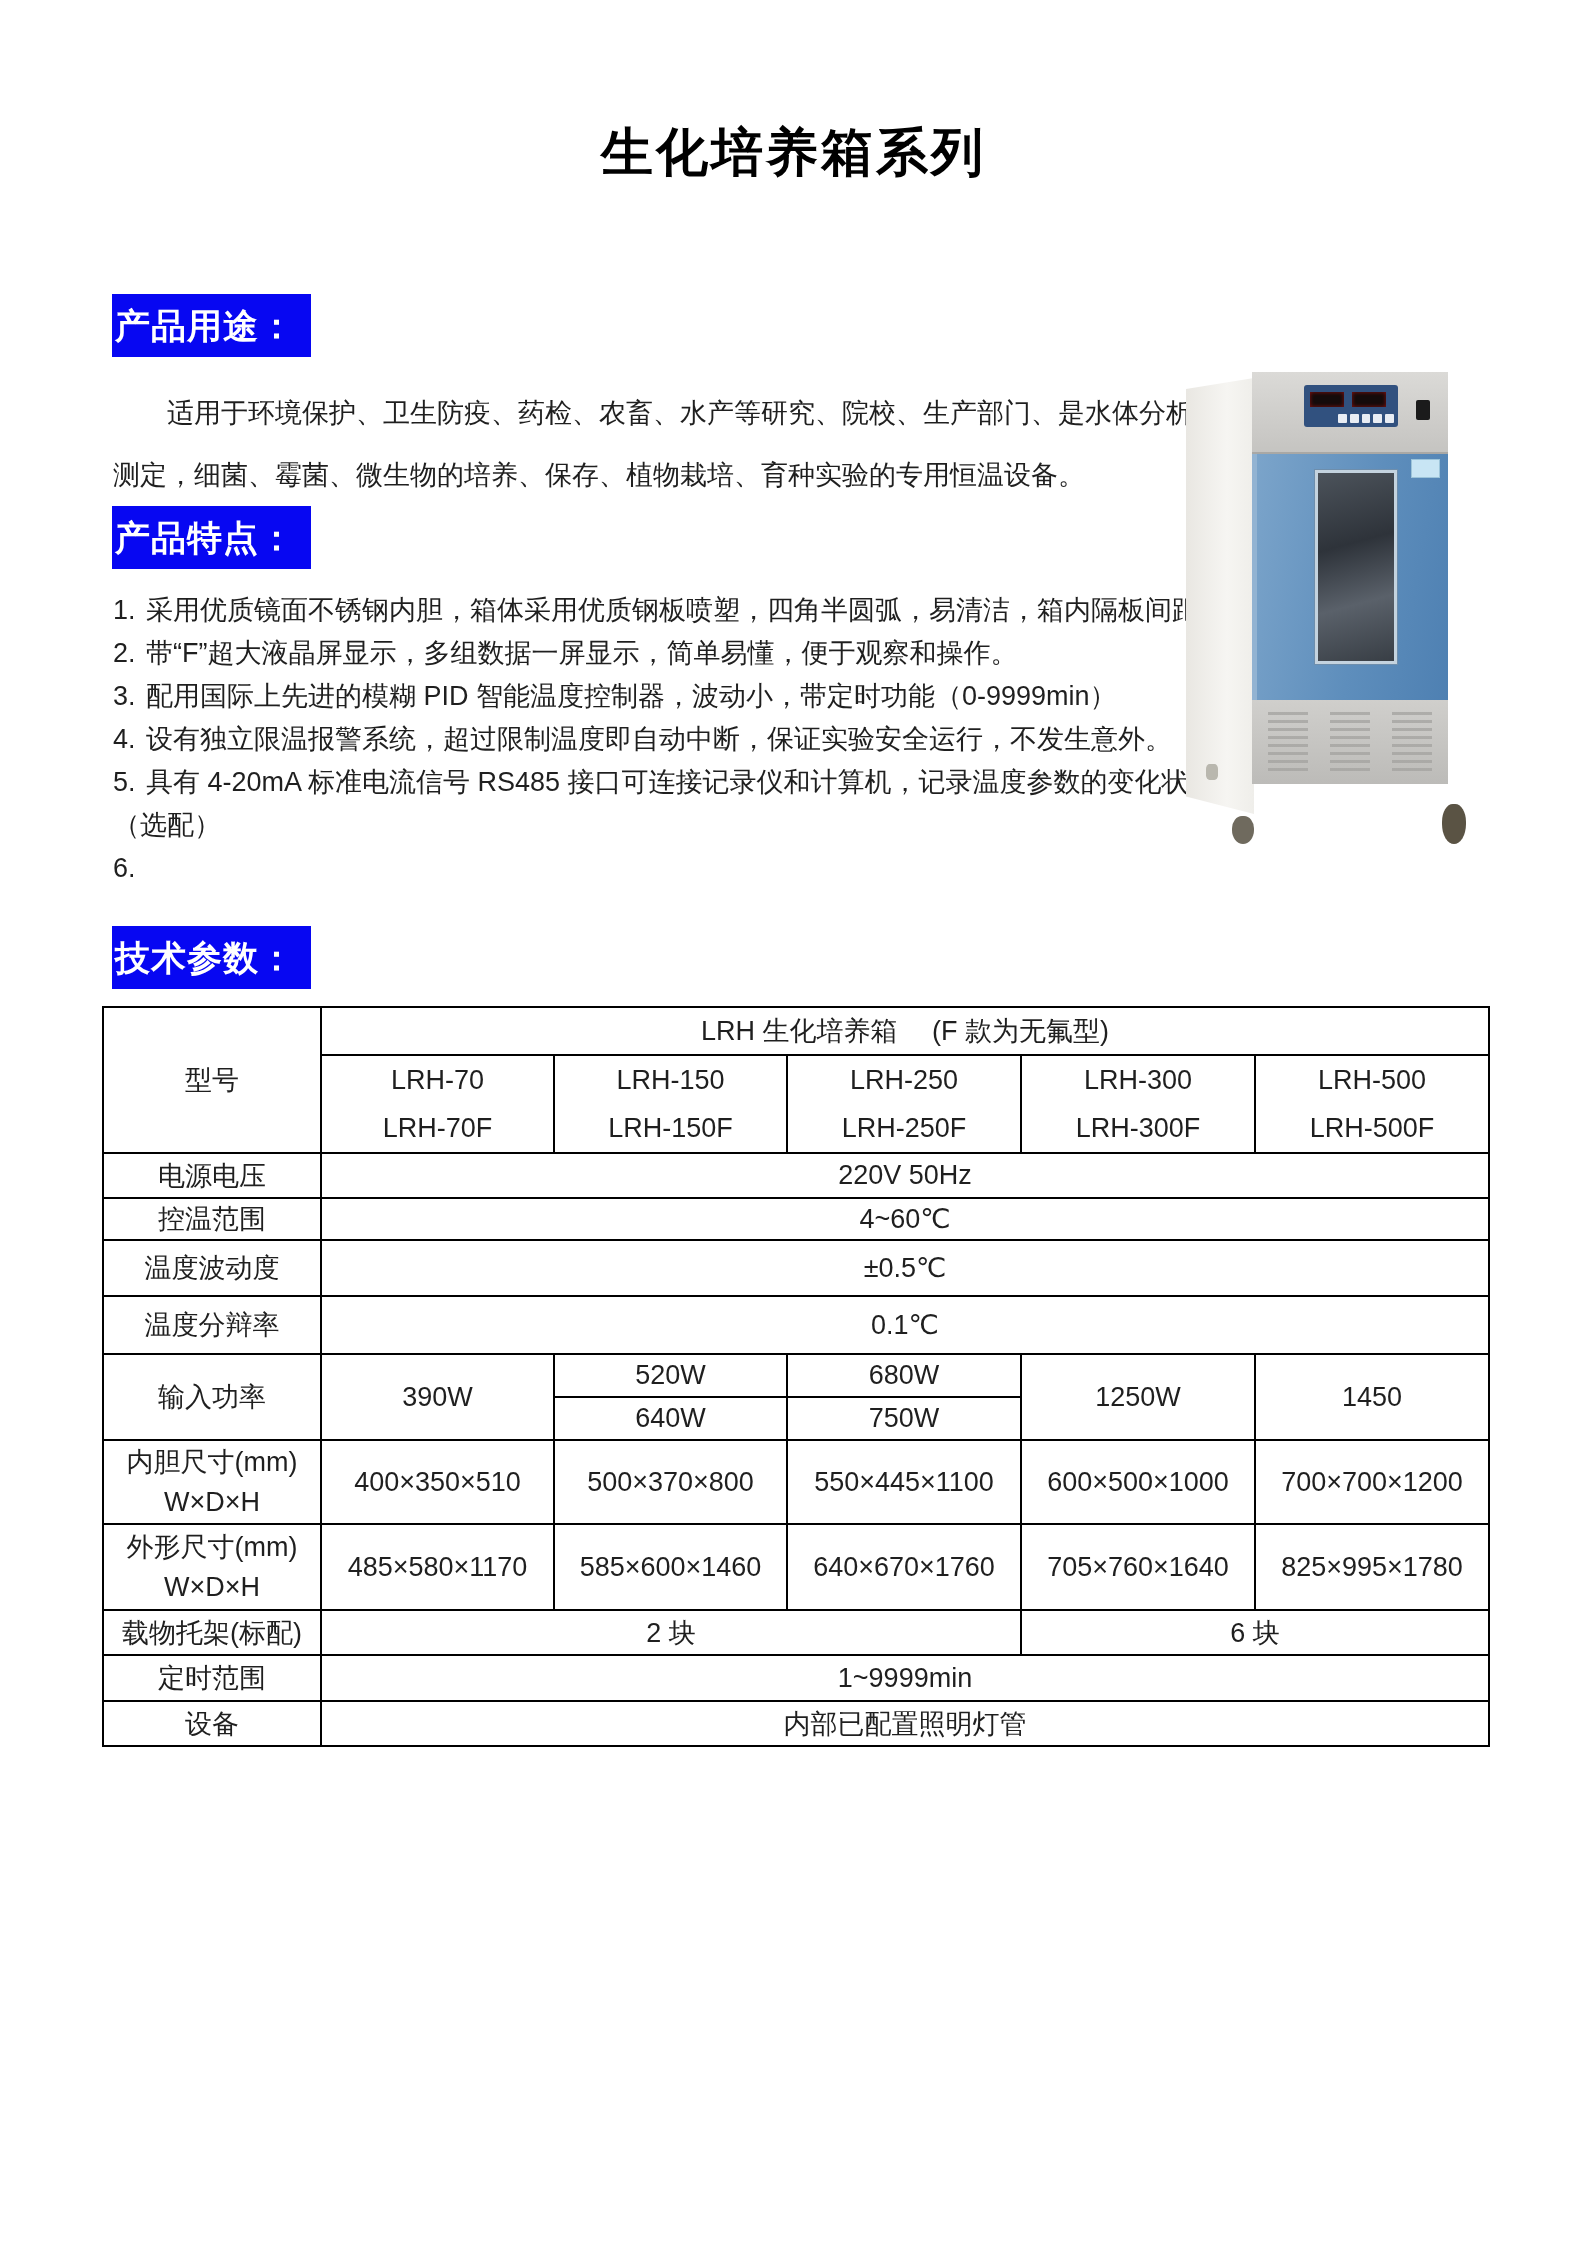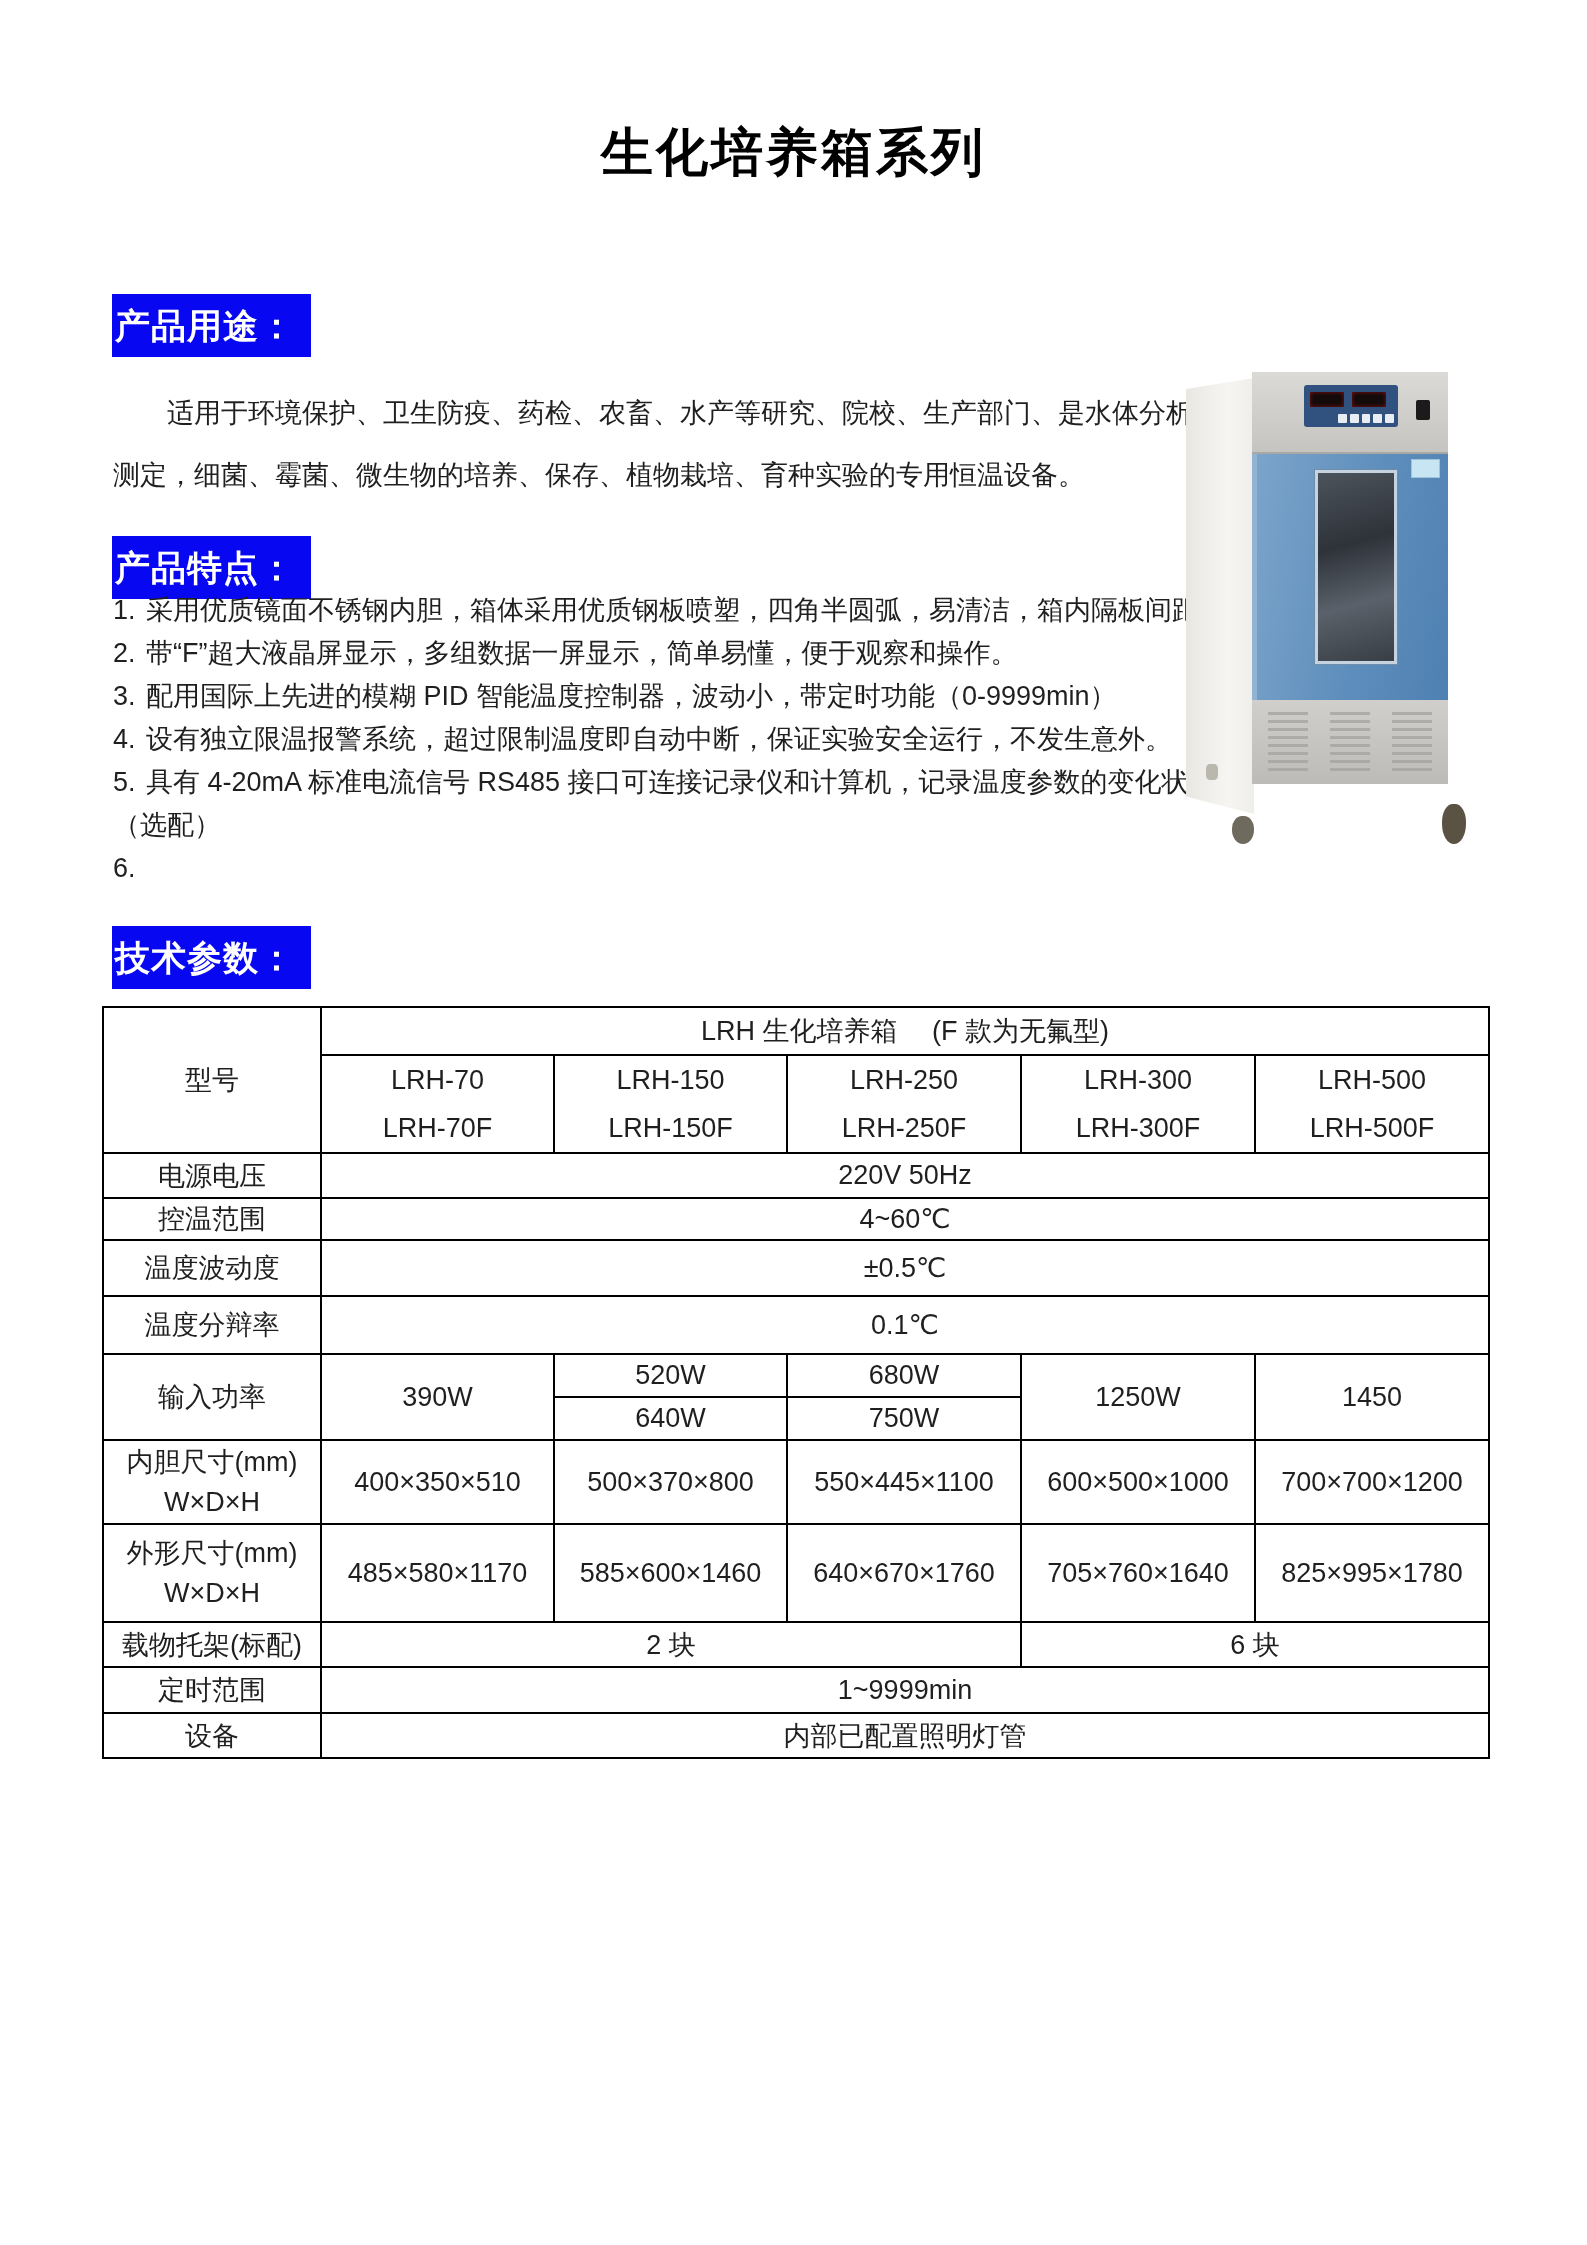--- a/index.html
+++ b/index.html
@@ -12,21 +12,21 @@
     position:absolute;top:118px;left:0;width:100%;text-align:center;
     font-family:"Liberation Serif","DejaVu Serif",serif;
     font-size:52px;font-weight:700;letter-spacing:3px;color:#000;
   }
   .tag{
     position:absolute;left:112px;display:inline-block;
     background:#0707f2;color:#ffffff;font-weight:700;font-size:35px;
     line-height:35px;padding:14px 16px 14px 3px;letter-spacing:1px;
   }
   .tag-usage{top:294px;text-align:center;}
-  .tag-features{top:536px;}
+  .tag-features{top:506px;}
   .tag-specs{top:926px;}
   .intro{position:absolute;left:113px;top:382px;font-size:27px;line-height:62px;white-space:nowrap;}
   .intro .line1{text-indent:54px;}
   .features{position:absolute;left:113px;top:589px;font-size:27px;line-height:43px;}
   .feature-row{display:flex;white-space:nowrap;}
   .fnum{width:33px;flex:0 0 33px;}
   
   .spec-table{
     position:absolute;left:102px;top:1006px;width:1386px;
     border-collapse:collapse;table-layout:fixed;
@@ -230,21 +230,21 @@
       <td class="label-two">
         <div>内胆尺寸(mm)</div>
         <div>W×D×H</div>
       </td>
       <td>400×350×510</td>
       <td>500×370×800</td>
       <td>550×445×1100</td>
       <td>600×500×1000</td>
       <td>700×700×1200</td>
     </tr>
-    <tr style="height:98px">
+    <tr style="height:86px">
       <td class="label-two">
         <div>外形尺寸(mm)</div>
         <div>W×D×H</div>
       </td>
       <td>485×580×1170</td>
       <td>585×600×1460</td>
       <td>640×670×1760</td>
       <td>705×760×1640</td>
       <td>825×995×1780</td>
     </tr>

